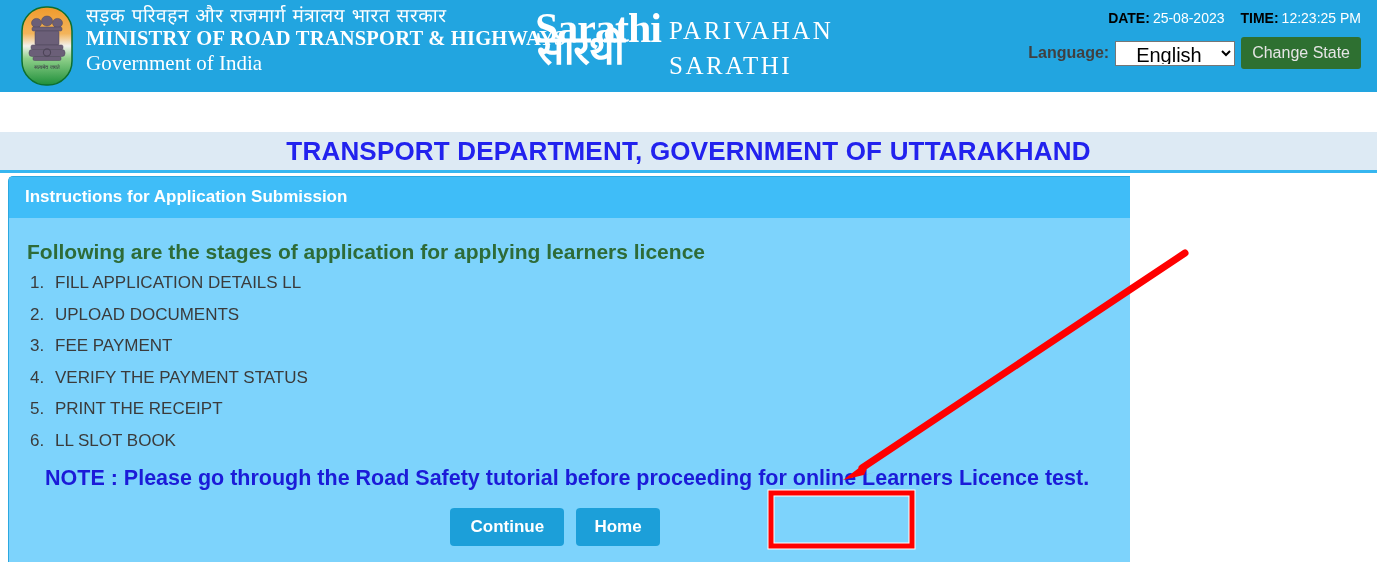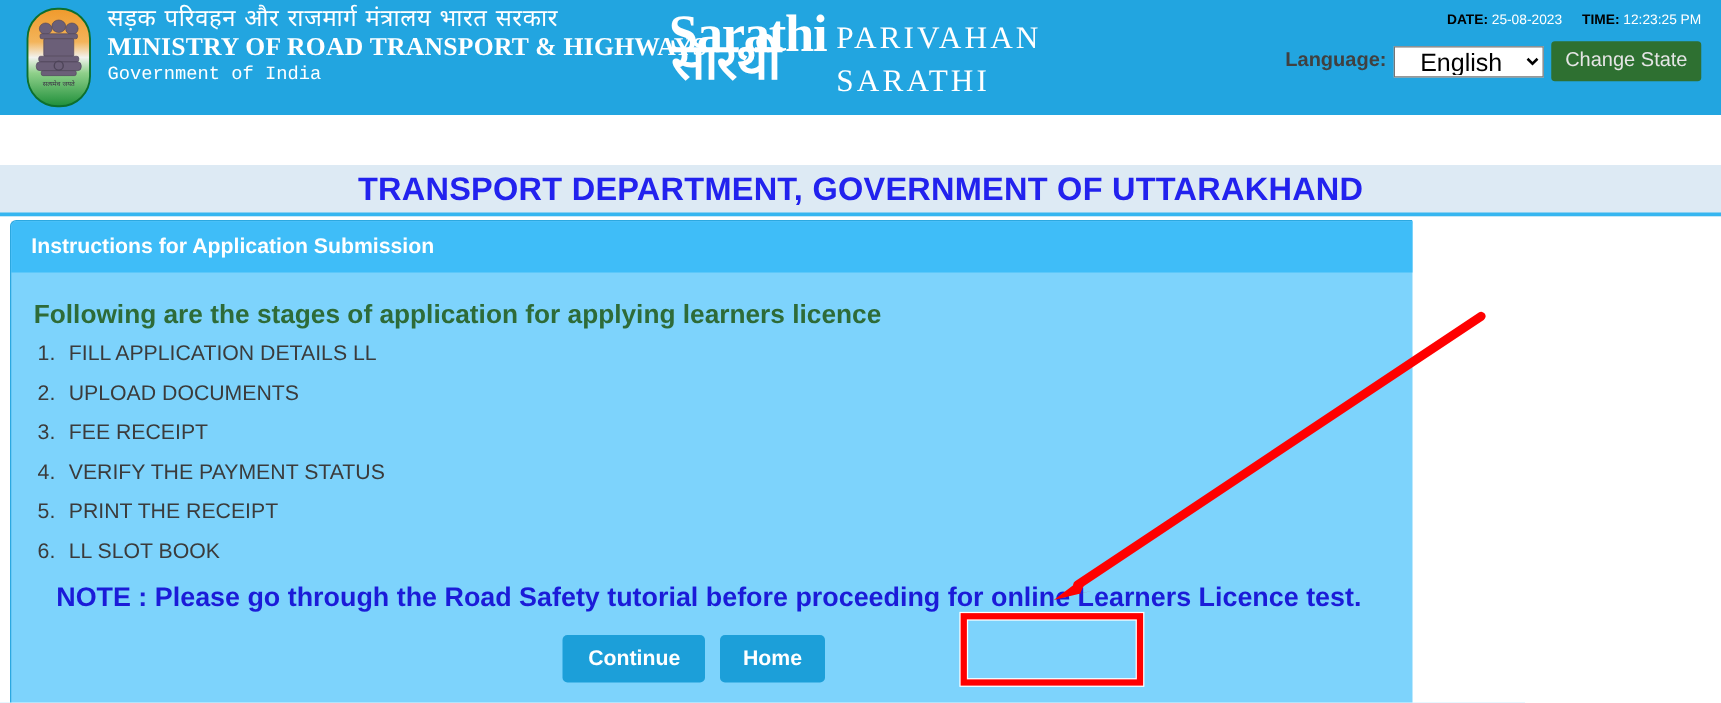--- a/index.html
+++ b/index.html
@@ -53,22 +53,22 @@
   }
   .ministry-en1 {
     font-family: "Liberation Serif", serif;
     font-weight: bold;
     font-size: 20.5px;
     letter-spacing: 0.2px;
     color: #ffffff;
     white-space: nowrap;
   }
   .ministry-en2 {
-    font-family: Liberation Mono, monospace;
-    font-size: 15px;
+    font-family: Liberation Serif, serif;
+    font-size: 21px;
     color: #ffffff;
     white-space: nowrap;
   }
 
   
   .sarathi-wrap {
     position: absolute;
     left: 535px; top: 6px;
     display: flex;
     align-items: center;
@@ -106,21 +106,21 @@
     line-height: 1.42;
   }
 
   
   .header-right {
     position: absolute;
     right: 16px; top: 10px;
     text-align: right;
   }
   .datetime-row {
-    font-size: 11px;
+    font-size: 14px;
     white-space: nowrap;
     margin-bottom: 11px;
   }
   .dt-label {
     color: #000000;
     font-weight: bold;
   }
   .dt-value {
     color: #ffffff;
     margin-left: 3px;
@@ -346,21 +346,21 @@
 
   <div class="panel">
     <div class="panel-heading">Instructions for Application Submission</div>
 
     <div class="panel-body">
       <div class="stages-heading">Following are the stages of application for applying learners licence</div>
 
       <ol class="stages-list">
         <li>FILL APPLICATION DETAILS LL</li>
         <li>UPLOAD DOCUMENTS</li>
-        <li>FEE RECEIPT</li>
+        <li>FEE PAYMENT</li>
         <li>VERIFY THE PAYMENT STATUS</li>
         <li>PRINT THE RECEIPT</li>
         <li>LL SLOT BOOK</li>
       </ol>
 
       <div class="note-line">NOTE : Please go through the Road Safety tutorial before proceeding for online Learners Licence test.</div>
 
       <div class="btn-row">
         <button id="continue-btn" class="action-btn">Continue</button>
         <button id="home-btn" class="action-btn">Home</button>

